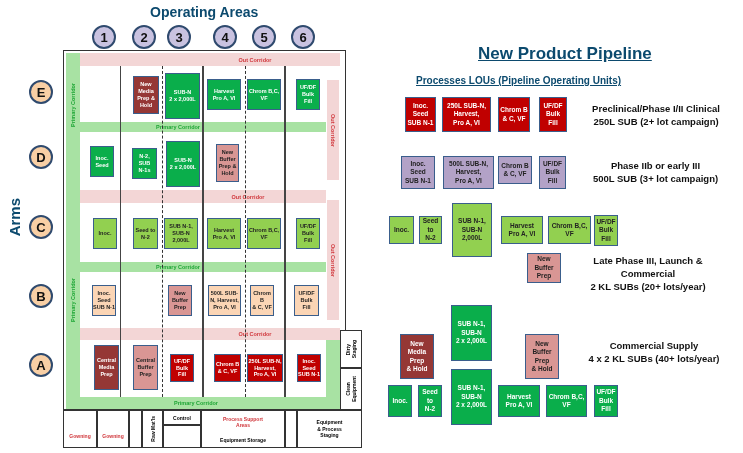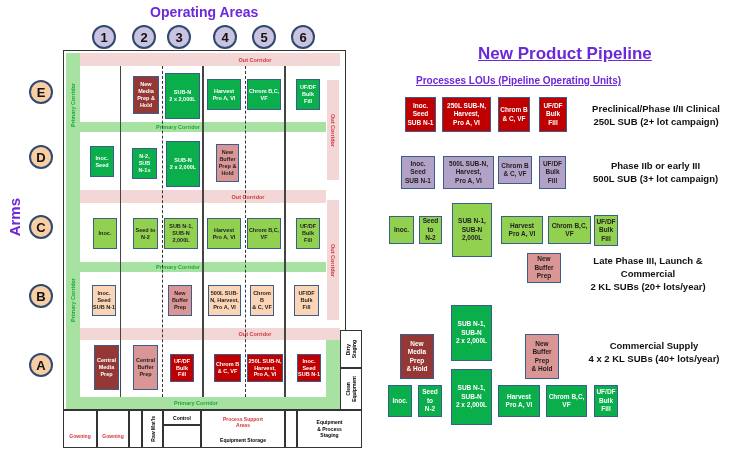--- a/index.html
+++ b/index.html
@@ -1,19 +1,19 @@
 <!DOCTYPE html>
 <html><head>
 <meta charset="utf-8">
 <style>
   * { box-sizing: border-box; margin: 0; padding: 0; }
   html, body { width: 743px; height: 453px; background: #ffffff; overflow: hidden; }
   body { position: relative; font-family: "Liberation Sans", sans-serif; }
   .abs { position: absolute; }
-  .title-blue { color: #6d28d9; font-weight: bold; }
+  .title-blue { color: #0c4a6e; font-weight: bold; }
   .circle { position: absolute; width: 24px; height: 24px; border-radius: 50%; border: 2px solid #2f4a6e;
             font-weight: bold; font-size: 13px; display: flex; align-items: center; justify-content: center; color: #111; }
   .circ-op { background: #c9c2e0; }
   .circ-arm { background: #f8cfa5; }
   .plan { position: absolute; left: 63px; top: 50px; width: 283px; height: 360px; border: 1.5px solid #333; background: #fff; }
   .corr { position: absolute; font-size: 5.5px; font-weight: bold; display: flex; align-items: center; justify-content: center; }
   .corr-green { background: #a8e2a3; color: #1da534; }
   .corr-pink { background: #f3d6d6; color: #d0363b; }
   .vtext { writing-mode: vertical-rl; transform: rotate(180deg); }
   .vtext-r { writing-mode: vertical-rl; }

